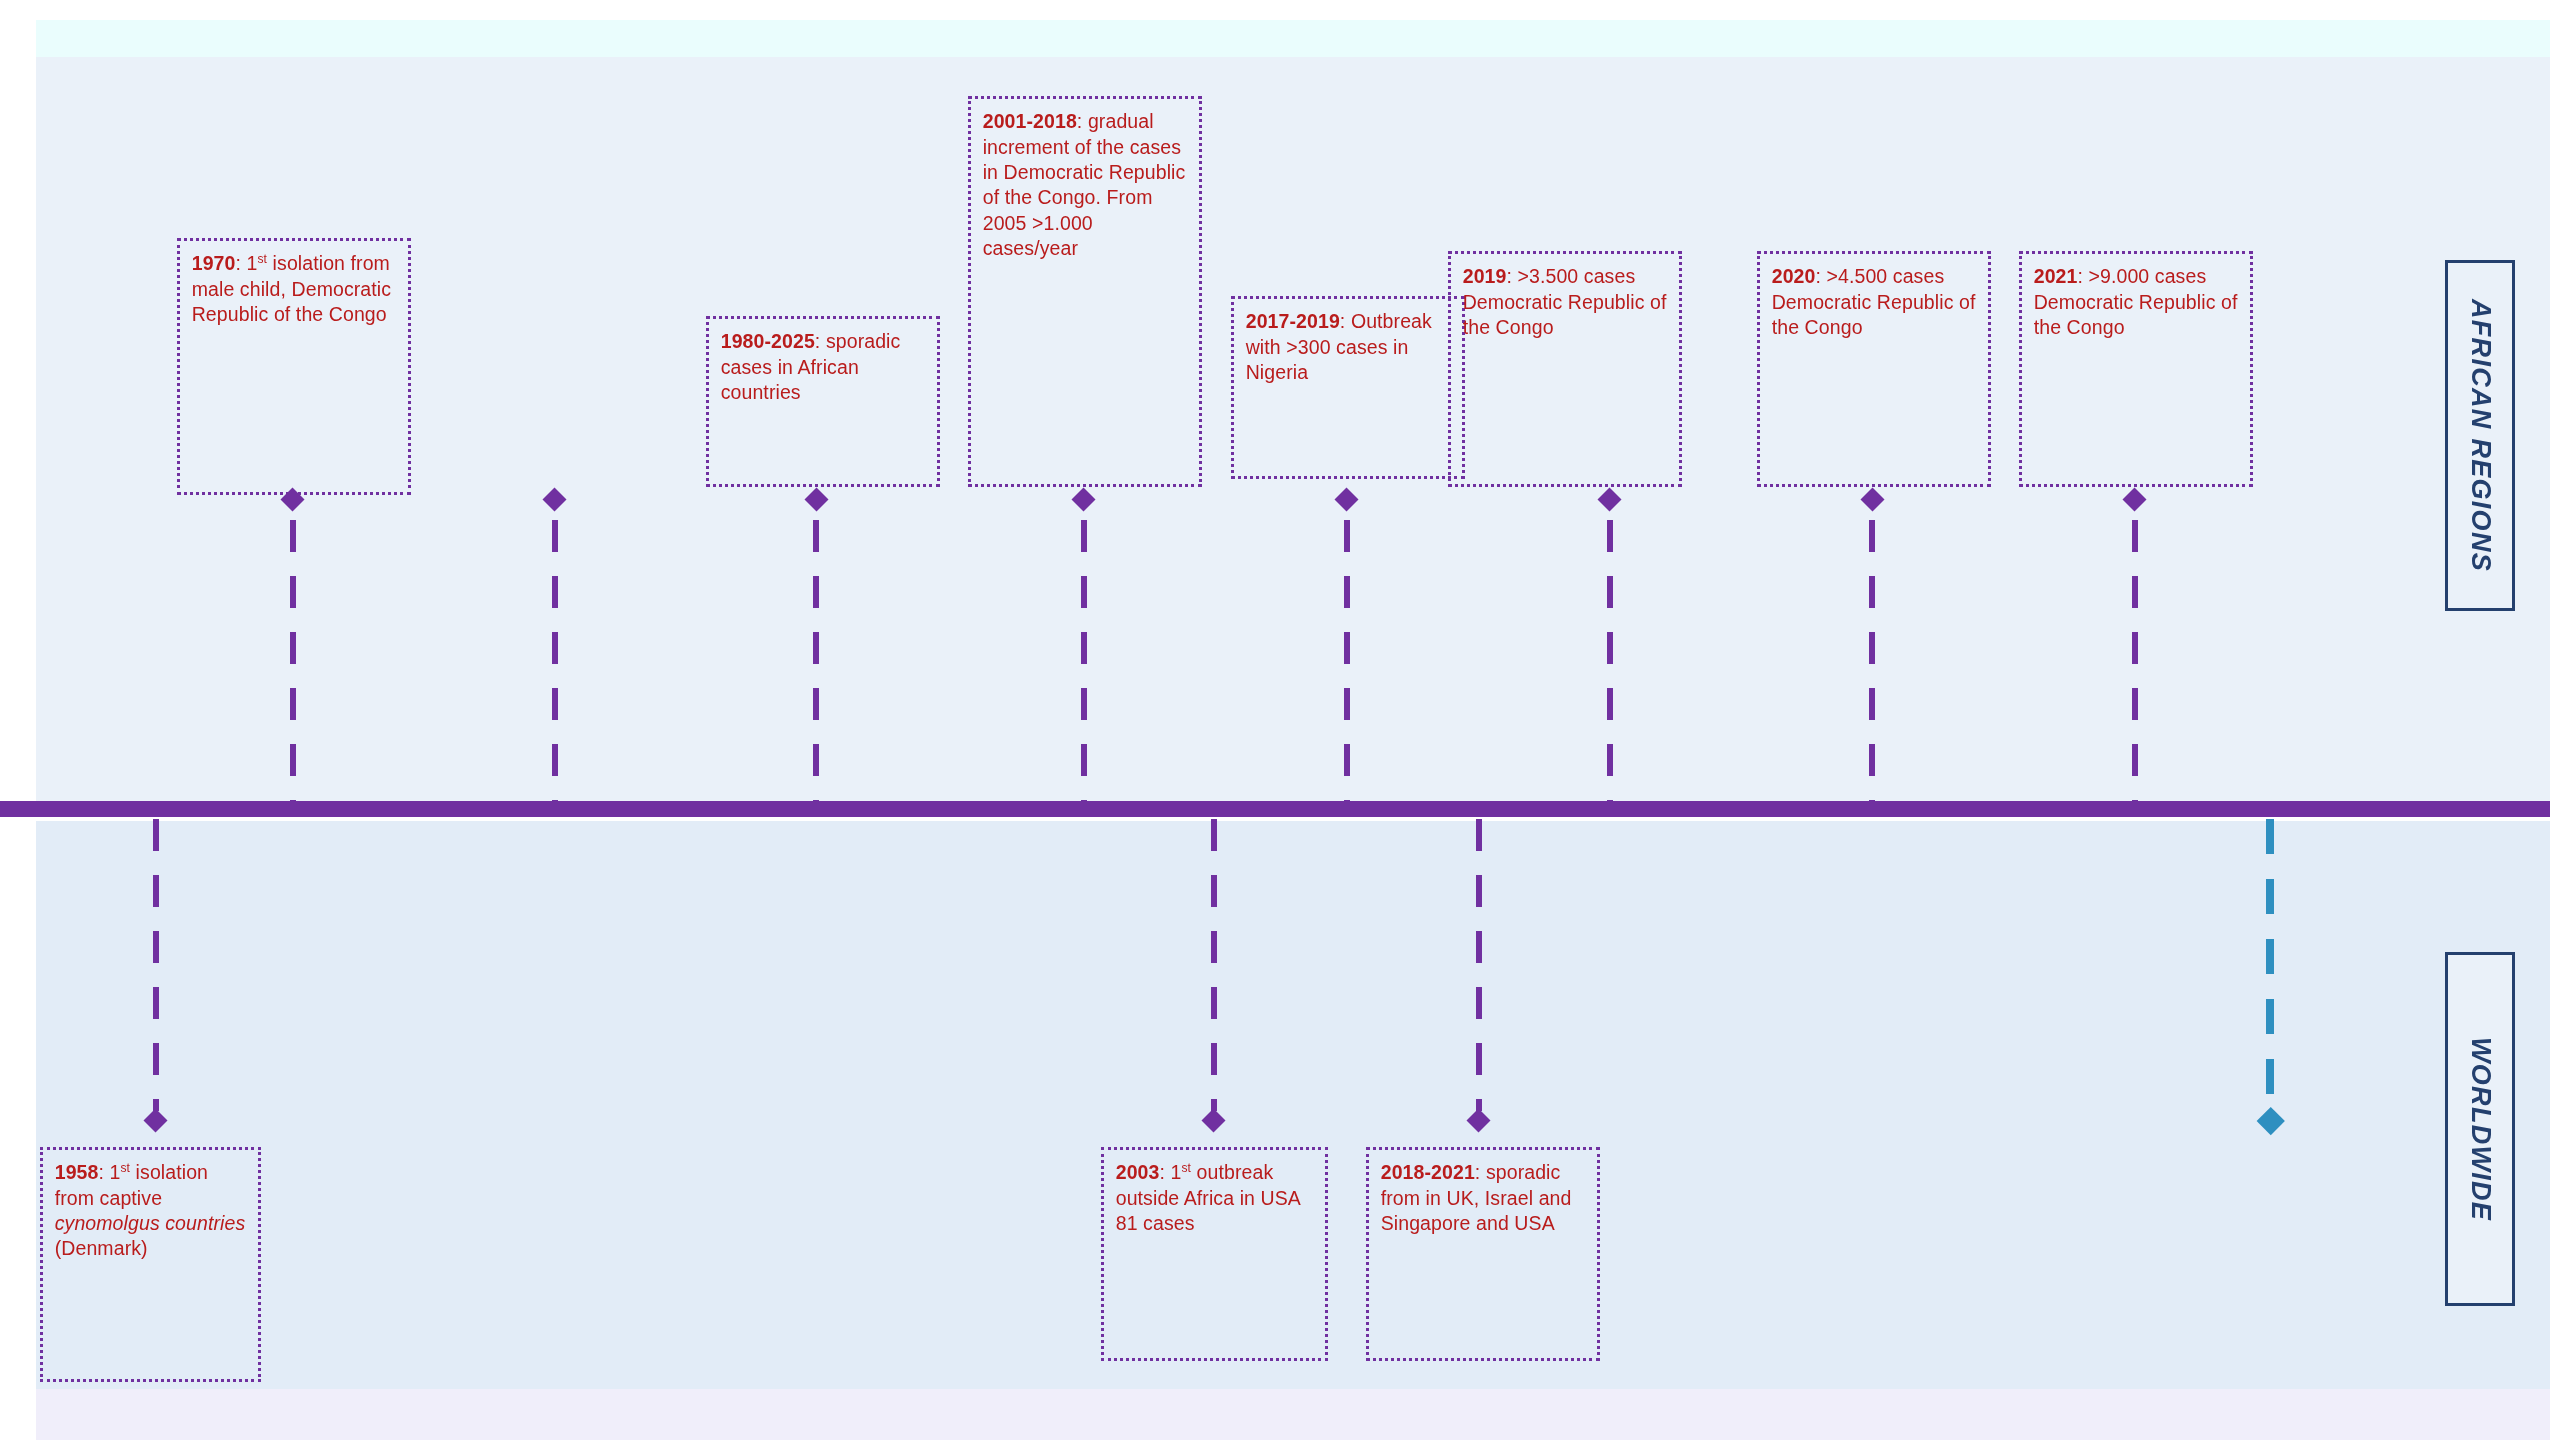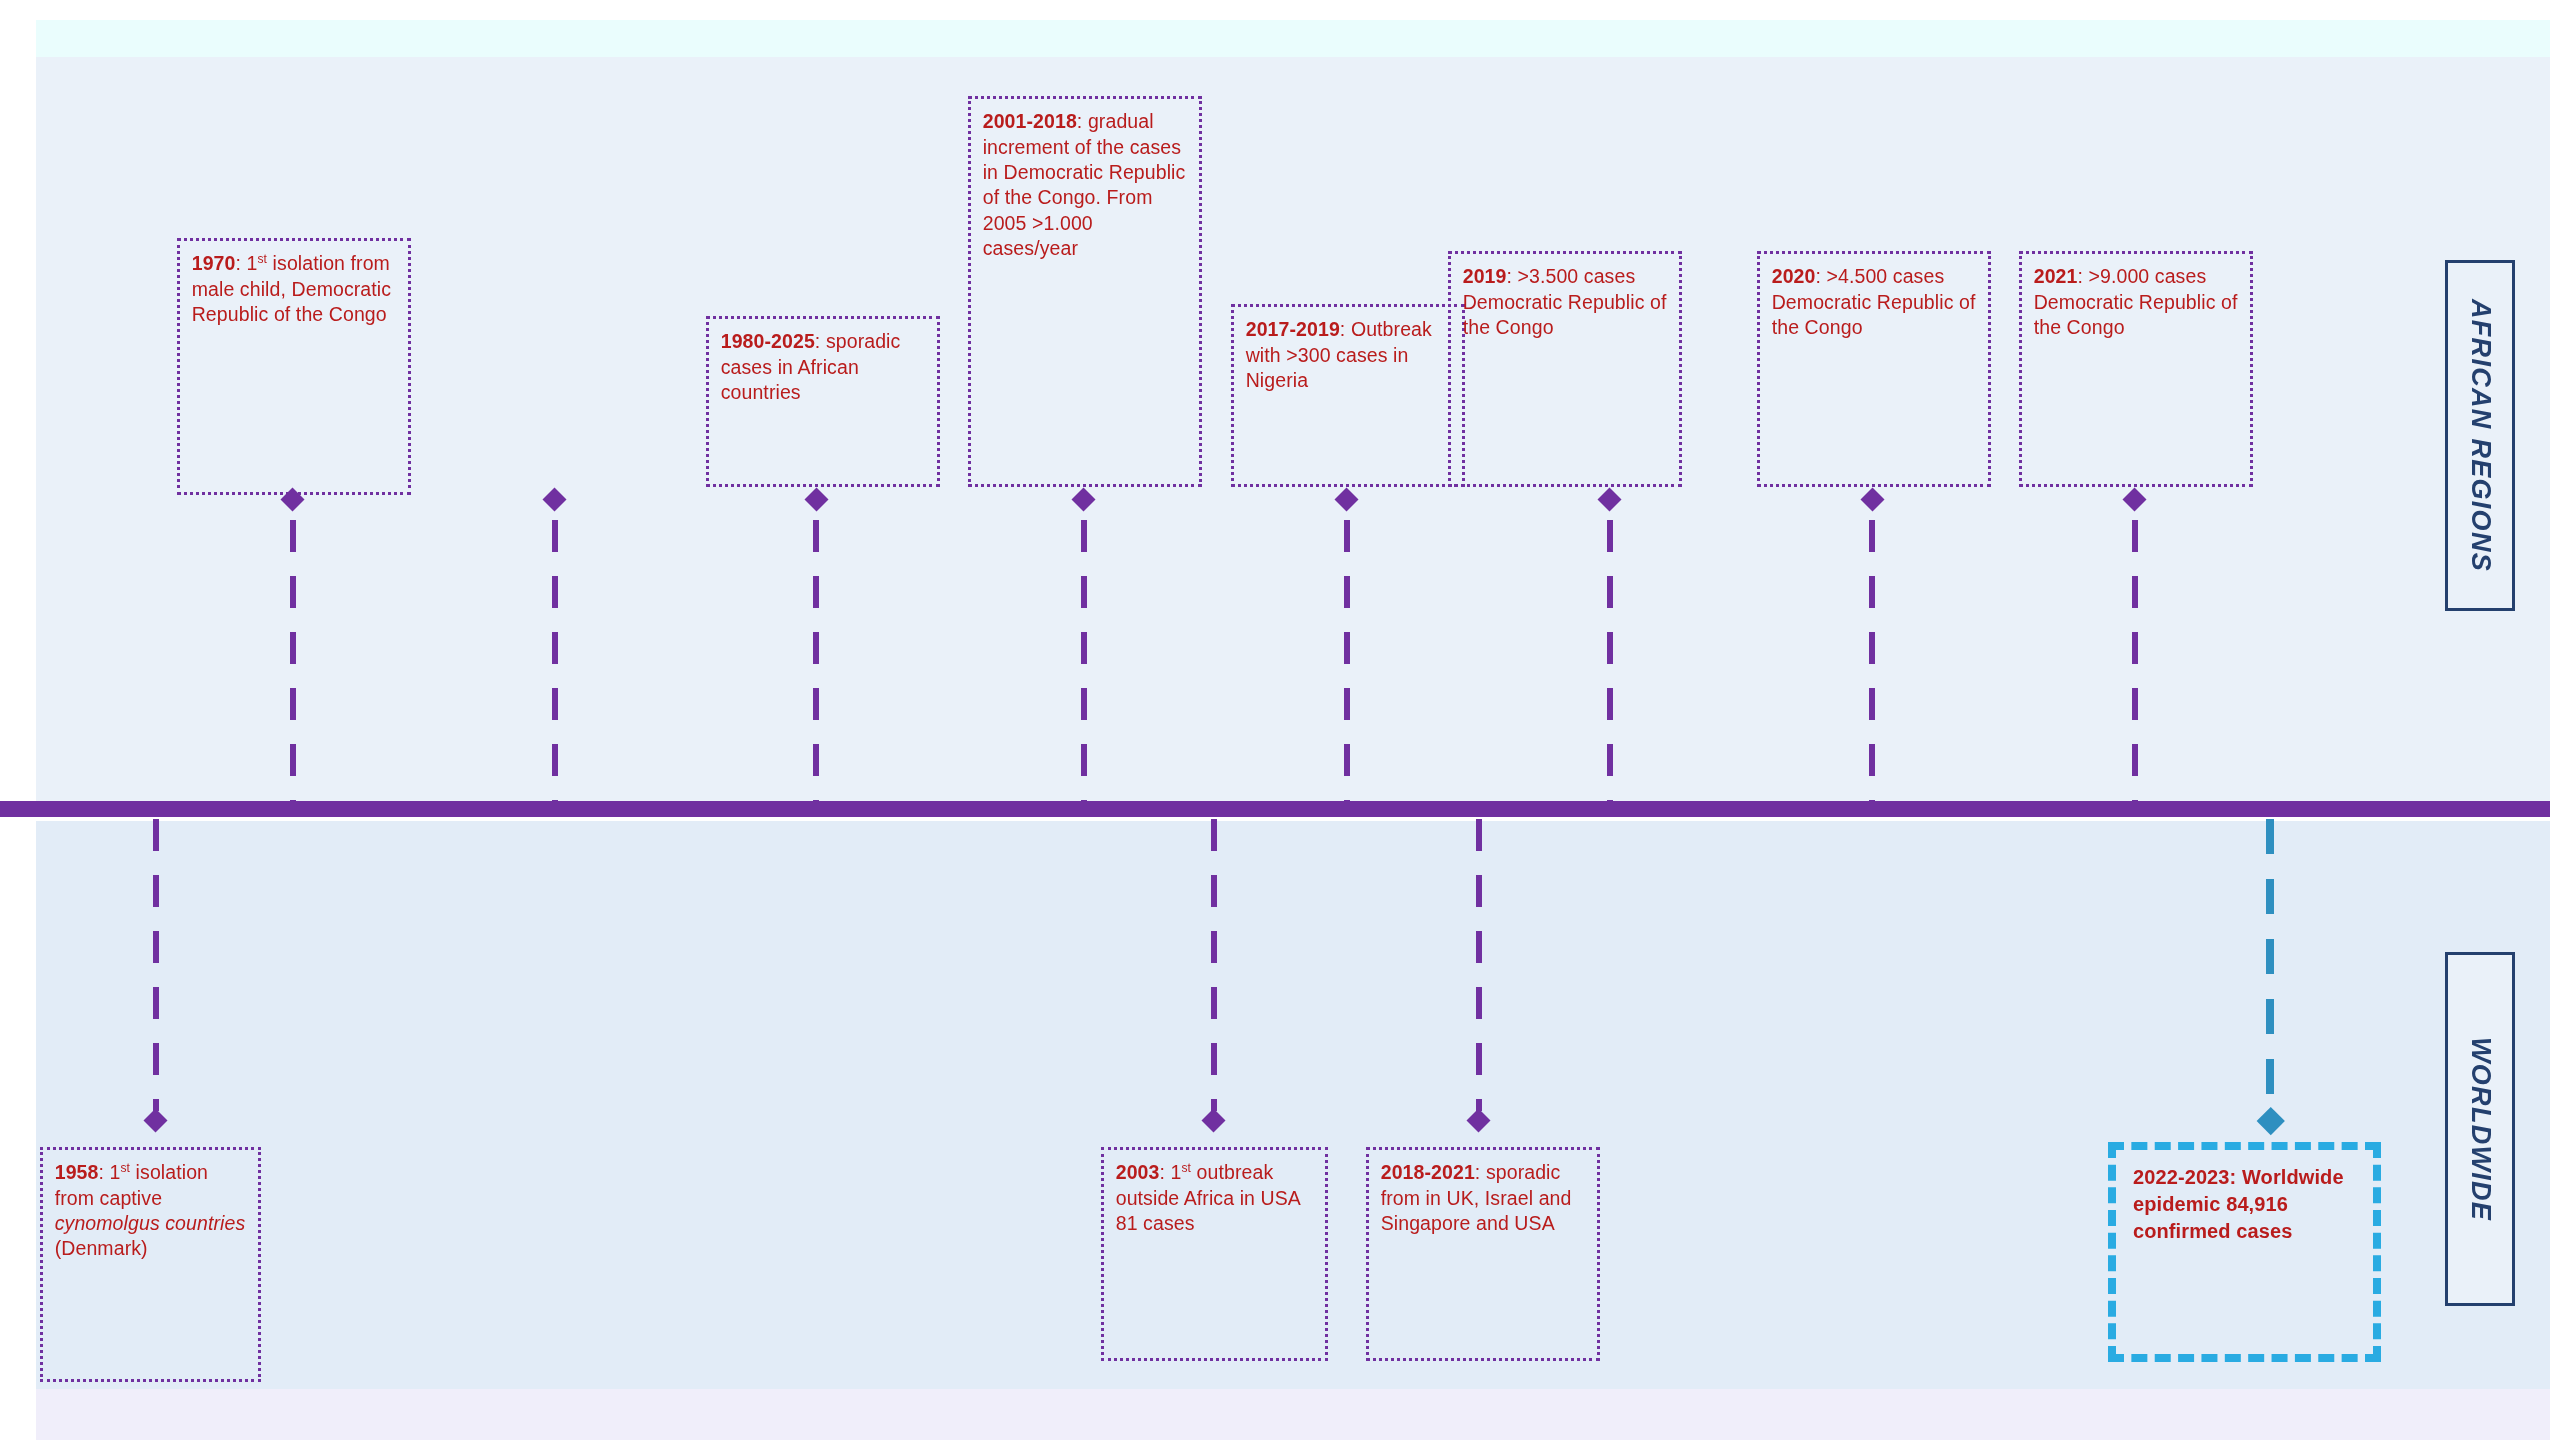--- a/index.html
+++ b/index.html
@@ -112,21 +112,21 @@
   </div>
   <div class="dia" style="left:808px;top:491px;"></div>
   <div class="lead" style="left:813px;top:520px;height:283px;"></div>
 
   <div class="evt" style="left:968px;top:96px;width:234px;height:391px;">
     <b>2001-2018</b><span>:</span><span> gradual increment of the cases in Democratic Republic of the Congo. From 2005 &gt;1.000 cases/year</span>
   </div>
   <div class="dia" style="left:1075px;top:491px;"></div>
   <div class="lead" style="left:1081px;top:520px;height:283px;"></div>
 
-  <div class="evt" style="left:1231px;top:304px;width:234px;height:183px;">
+  <div class="evt" style="left:1231px;top:296px;width:234px;height:183px;">
     <b>2017-2019</b><span>:</span><span> Outbreak with &gt;300 cases in Nigeria</span>
   </div>
   <div class="dia" style="left:1338px;top:491px;"></div>
   <div class="lead" style="left:1344px;top:520px;height:283px;"></div>
 
   <div class="evt" style="left:1448px;top:251px;width:234px;height:236px;">
     <b>2019</b><span>:</span><span> &gt;3.500 cases Democratic Republic of the Congo</span>
   </div>
   <div class="dia" style="left:1601px;top:491px;"></div>
   <div class="lead" style="left:1607px;top:520px;height:283px;"></div>
@@ -156,23 +156,20 @@
   </div>
 
   <div class="lead" style="left:1476px;top:819px;height:292px;"></div>
   <div class="dia" style="left:1470px;top:1112px;"></div>
   <div class="evt" style="left:1366px;top:1147px;width:234px;height:214px;">
     <b>2018-2021</b><span>:</span><span> sporadic from in UK, Israel and Singapore and USA</span>
   </div>
 
   <div class="lead blue" style="left:2266px;top:819px;height:292px;"></div>
   <div class="dia blue" style="left:2261px;top:1111px;"></div>
-  <div class="evt hl" style="left:2108px;top:1142px;width:273px;height:220px;">
-    <b>2022-2023</b><span>:</span><span> Worldwide epidemic 84,916 confirmed cases</span>
-  </div>
 
   <div class="sidelab" id="side-african">
     <span>AFRICAN REGIONS</span>
   </div>
   <div class="sidelab" id="side-worldwide">
     <span>WORLDWIDE</span>
   </div>
 
 </div>
 

